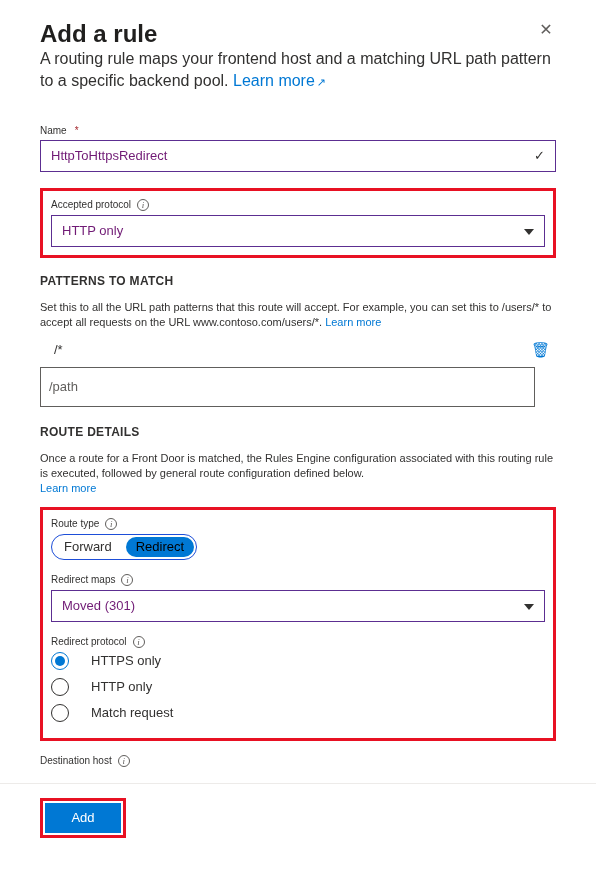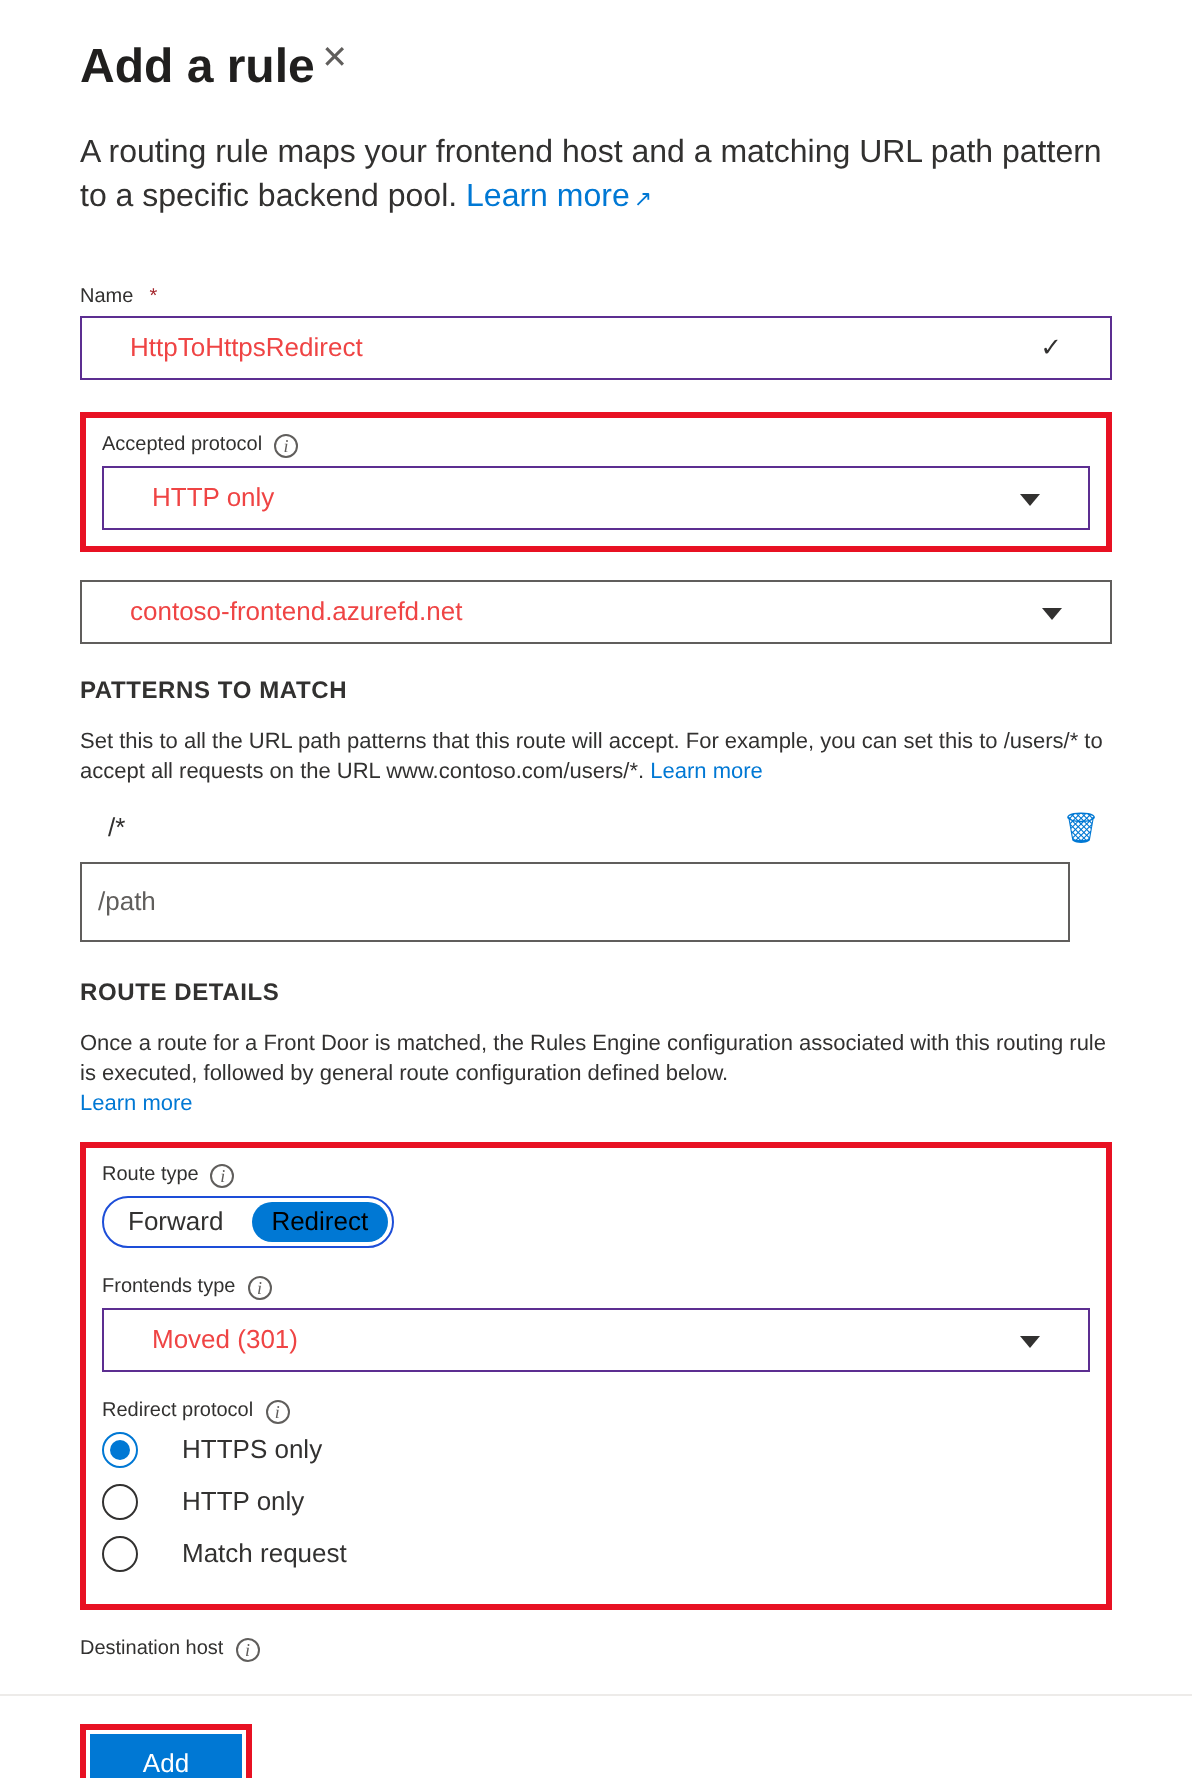--- a/index.html
+++ b/index.html
@@ -6,22 +6,22 @@
   body {
     font-family: "Segoe UI", Arial, sans-serif;
     font-size: 13px;
     color: #323130;
     width: 596px;
     background: #fff;
     padding: 20px 40px 10px 40px;
   }
   .header {
     display: flex;
+    justify-content: space-between;
     align-items: flex-start;
-    margin-bottom: 18px;
   }
   .header h1 {
     font-size: 24px;
     font-weight: 600;
     color: #201f1e;
   }
   .close-btn {
     font-size: 16px;
     color: #605e5c;
     cursor: pointer;
@@ -61,23 +61,23 @@
     align-items: center;
     justify-content: center;
     color: #605e5c;
     cursor: pointer;
   }
   .info-icon::before { content: "i"; font-style: italic; font-family: serif; }
   .text-input, .select-box {
     width: 100%;
     height: 32px;
     border: 1px solid #605e5c;
-    padding: 0 24px;
-    font-size: 13px;
-    color: #ef4444;
+    padding: 0 10px;
+    font-size: 13px;
+    color: #701a75;
     background: #fff;
     display: flex;
     align-items: center;
     justify-content: space-between;
     cursor: pointer;
   }
   .select-box.purple, .text-input.purple { border-color: #5c2e91; }
   .check-icon::after { content: "✓"; font-size: 13px; color: #323130; }
   .chevron-down::after { content: ""; display: inline-block; width: 0; height: 0; border-left: 5px solid transparent; border-right: 5px solid transparent; border-top: 6px solid #323130; }
   .field-group { margin-bottom: 16px; }
@@ -228,24 +228,20 @@
     <span class="info-icon"></span>
   </div>
   <div class="select-box purple">
     <span>HTTP only</span>
     <span class="chevron-down"></span>
   </div>
 </div>
 
 
 <div class="field-group">
-  <div class="select-box">
-    <span>contoso-frontend.azurefd.net</span>
-    <span class="chevron-down"></span>
-  </div>
 </div>
 
 
 <div class="section-head">PATTERNS TO MATCH</div>
 <p class="body-text">
   <span>Set this to all the URL path patterns that this route will accept. For example, you can set this to /users/* to accept all requests on the URL www.contoso.com/users/*. </span>
   <span class="link">Learn more</span>
 </p>
 <div class="pattern-row">
   <div class="pattern-value">/*</div>
@@ -264,21 +260,21 @@
   <div class="field-label">
     <span>Route type</span>
     <span class="info-icon"></span>
   </div>
   <div class="pill-toggle">
     <div class="pill-opt">Forward</div>
     <div class="pill-opt selected">Redirect</div>
   </div>
 
   <div class="field-label">
-    <span>Frontends type</span>
+    <span>Redirect maps</span>
     <span class="info-icon"></span>
   </div>
   <div class="select-box purple" style="margin-bottom:14px">
     <span>Moved (301)</span>
     <span class="chevron-down"></span>
   </div>
 
   <div class="field-label">
     <span>Redirect protocol</span>
     <span class="info-icon"></span>

